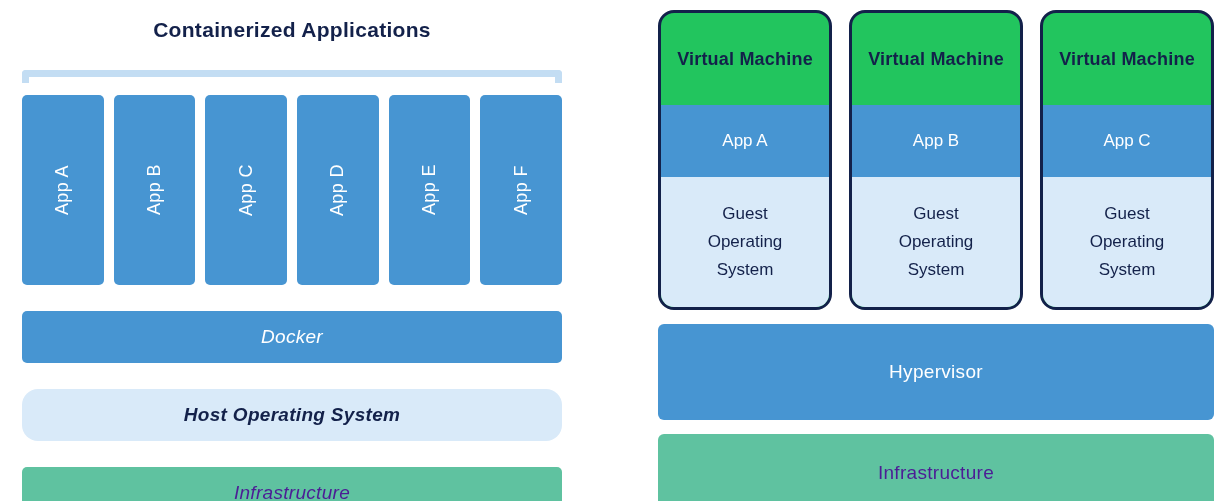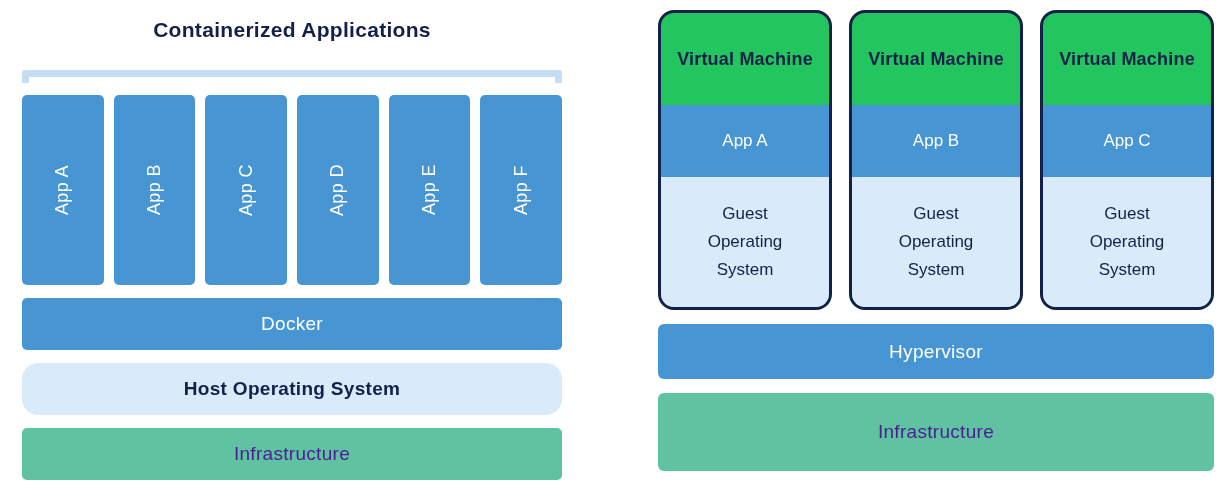--- a/index.html
+++ b/index.html
@@ -40,21 +40,21 @@
     display:block;writing-mode:vertical-rl;transform:rotate(180deg);
     color:#ffffff;font-size:18px;letter-spacing:.4px;
   }
   .bar{
     display:flex;align-items:center;justify-content:center;
     border-radius:5px;font-size:19px;letter-spacing:.3px;
   }
   .bar.blue{background:var(--blue);color:#ffffff;}
   .bar.light{background:var(--light-blue);color:var(--navy);font-weight:600;border-radius:16px;}
   .bar.green{background:var(--green);color:#4c1d95;}
-  .left-panel .bar{height:52px;margin-top:13px;}
+  .left-panel .bar{height:52px;margin-top:26px;font-style:italic;}
 
   
   .right-panel{position:absolute;left:658px;top:10px;width:556px;}
   .vms{display:flex;gap:17px;}
   .vm{
     flex:1;height:300px;background:#22c55e;
     border:3px solid var(--navy);border-radius:16px;
     overflow:hidden;display:flex;flex-direction:column;
   }
   .vm-title{
@@ -64,21 +64,21 @@
   .vm-app{
     height:72px;background:var(--blue);color:#ffffff;
     display:flex;align-items:center;justify-content:center;font-size:17px;
   }
   .vm-os{
     flex:1;background:var(--light-blue);
     display:flex;align-items:center;justify-content:center;
     text-align:center;font-size:17px;line-height:1.65;padding:0 36px;
   }
   .right-panel .bar{border-radius:6px;margin-top:14px;}
-  .right-panel .bar.blue{height:55px;}
+  .right-panel .bar.blue{height:96px;}
   .right-panel .bar.green{height:78px;}
 </style>
 </head>
 <body>
 
 <div>
 
   <div class="left-panel">
     <div class="left-title">Containerized Applications</div>
     <div class="bracket"></div>

